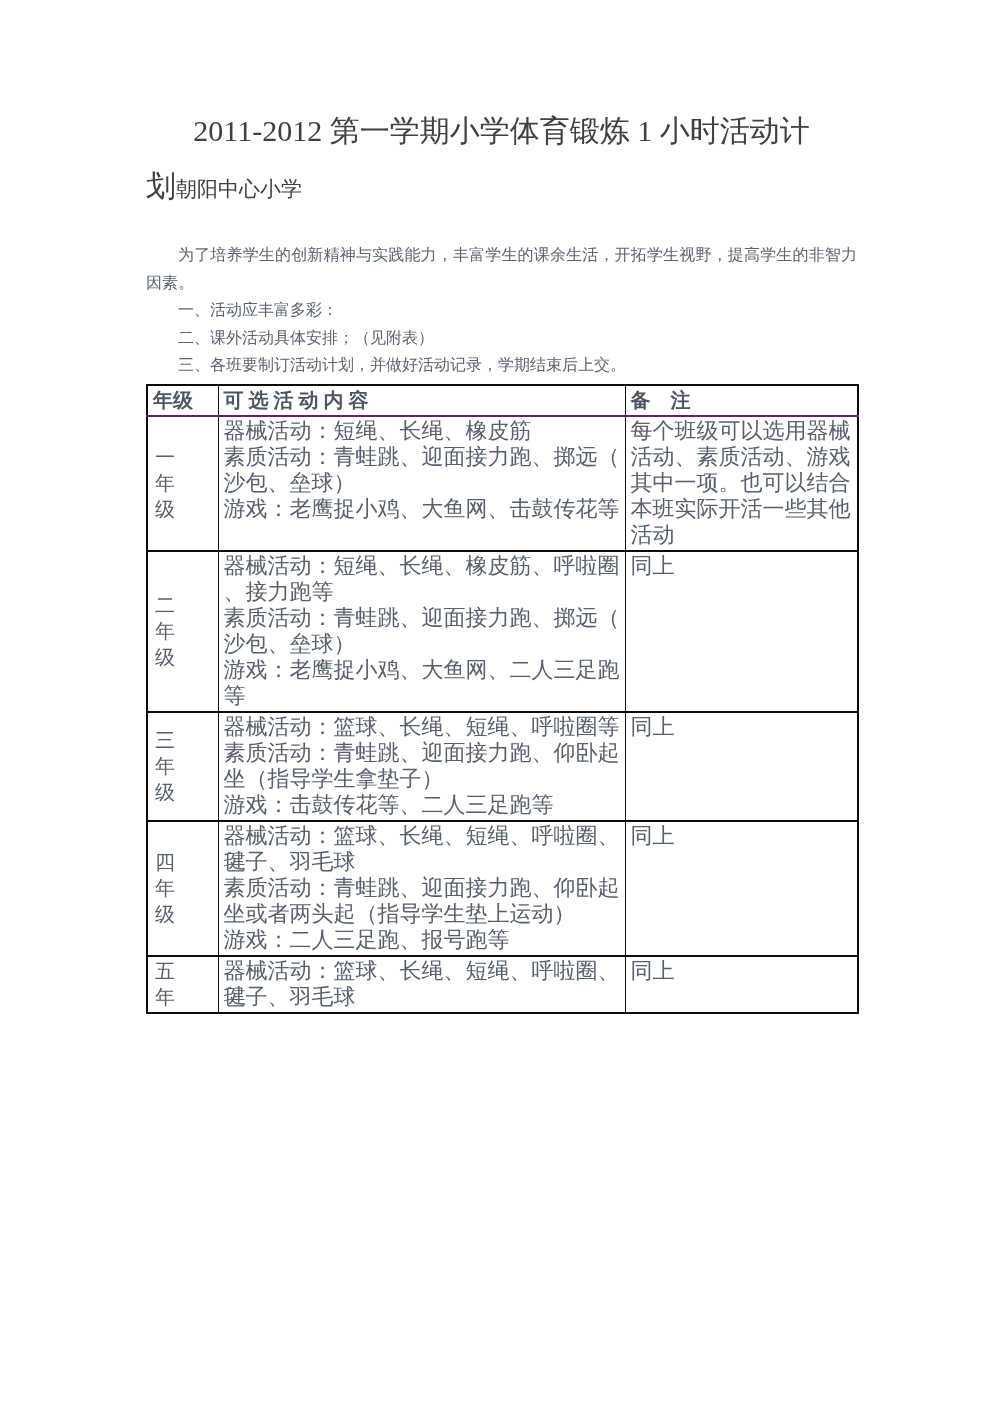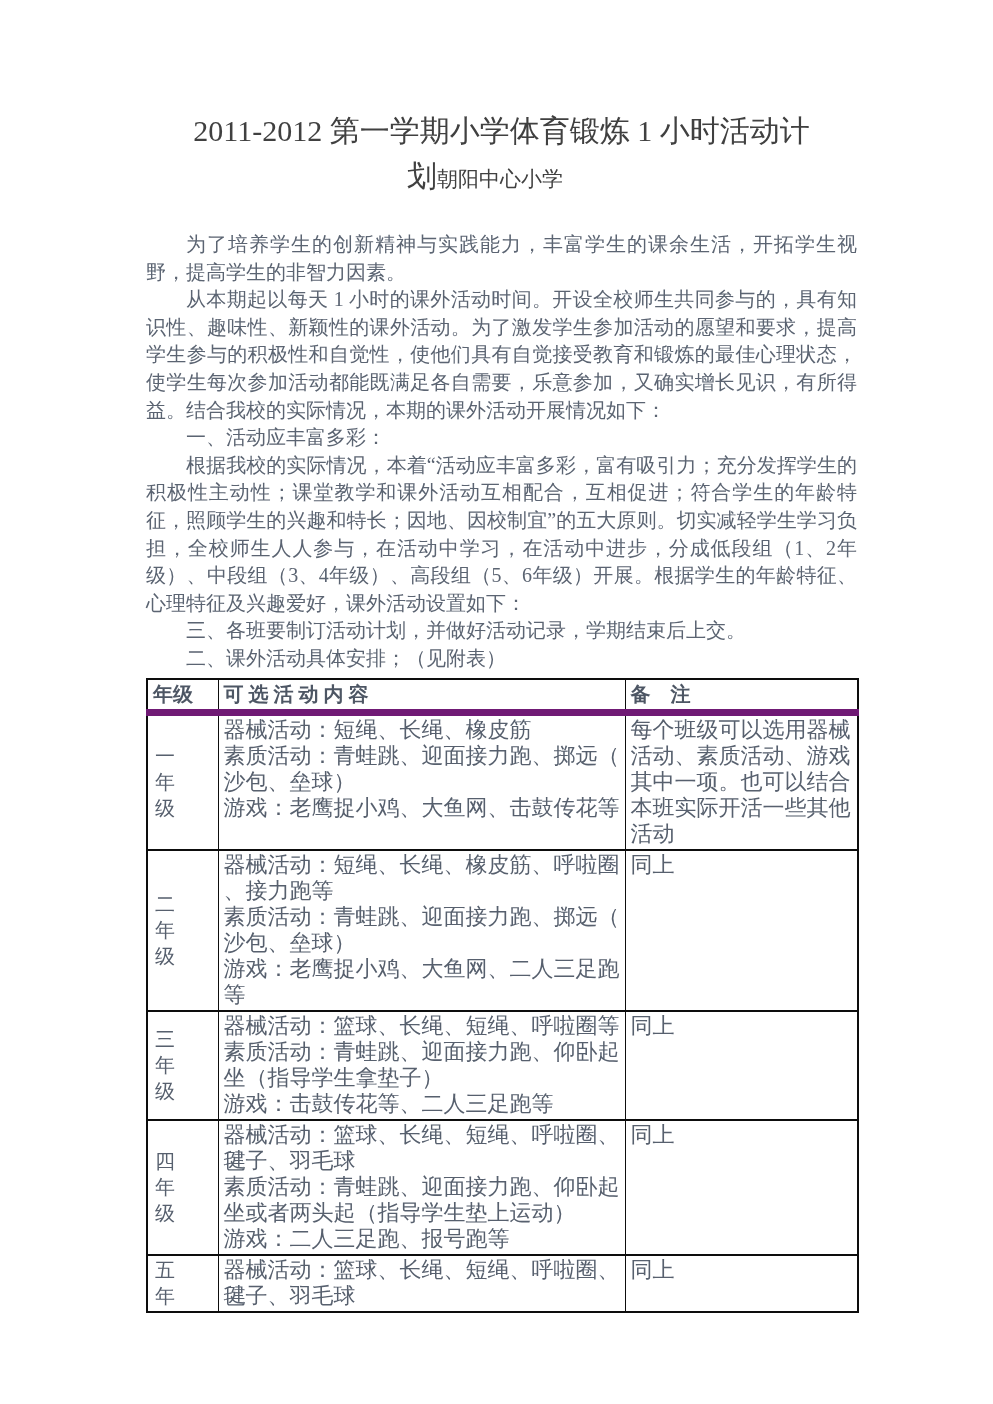--- a/index.html
+++ b/index.html
@@ -18,50 +18,50 @@
   }
   
   .title-block { margin-top: 110px; color: #404040; }
   .title-line1 {
     font-size: 30px;
     line-height: 42px;
     text-align: center;
     white-space: nowrap;
   }
   .title-line2 {
-    text-align: center;
+    text-align: left;
     padding-right: 33px;
     line-height: 44px;
-    margin-top: 2px;
+    margin-top: 12px;
   }
   .title-line2 .big   { font-size: 30px; }
   .title-line2 .small { font-size: 21px; }
   
   .body-text {
     margin-top: 28px;
     color: #5b6472;
-    font-size: 20px;
+    font-size: 16px;
     line-height: 27.6px;
     text-align: justify;
   }
   .body-text p { margin: 0; text-indent: 2em; }
   .body-text p.no-indent { text-indent: 0; }
   
   table.plan {
     width: 711px;
     margin-top: 5px;
     border-collapse: collapse;
     table-layout: fixed;
     border: 2px solid #0d0d0d;
   }
   table.plan col.c-grade   { width: 71px; }
   table.plan col.c-content { width: 407px; }
   table.plan col.c-remark  { width: 233px; }
   table.plan tr { border-bottom: 2px solid #0d0d0d; }
-  table.plan thead tr { border-bottom: 7px solid #701a75; padding-left: 24px; }
+  table.plan thead tr { border-bottom: 2px solid #701a75; padding-left: 24px; }
   table.plan th, table.plan td {
     border-left: 1px solid #0d0d0d;
     border-right: 1px solid #0d0d0d;
     text-align: left;
     vertical-align: top;
     padding: 1px 5px 2px 5px;
   }
   table.plan th {
     font-size: 20px;
     font-weight: bold;
@@ -92,25 +92,23 @@
 
   <div class="title-block">
     <div class="title-line1">2011-2012 第一学期小学体育锻炼 1 小时活动计</div>
     <div class="title-line2">
       <span class="big">划</span><span class="small">朝阳中心小学</span>
     </div>
   </div>
 
   <div class="body-text">
     <p>为了培养学生的创新精神与实践能力，丰富学生的课余生活，开拓学生视野，提高学生的非智力因素。</p>
-    <p>从本期起以每天 1 小时的课外活动时间。开设全校师生共同参与的，具有知识性、趣味性、新颖性的课外活动。为了激发学生参加活动的愿望和要求，提高学生参与的积极性和自觉性，使他们具有自觉接受教育和锻炼的最佳心理状态，使学生每次参加活动都能既满足各自需要，乐意参加，又确实增长见识，有所得益。结合我校的实际情况，本期的课外活动开展情况如下：</p>
     <p>一、活动应丰富多彩：</p>
-    <p>根据我校的实际情况，本着“活动应丰富多彩，富有吸引力；充分发挥学生的积极性主动性；课堂教学和课外活动互相配合，互相促进；符合学生的年龄特征，照顾学生的兴趣和特长；因地、因校制宜”的五大原则。切实减轻学生学习负担，全校师生人人参与，在活动中学习，在活动中进步，分成低段组（1、2年级）、中段组（3、4年级）、高段组（5、6年级）开展。根据学生的年龄特征、心理特征及兴趣爱好，课外活动设置如下：</p>
+    <p>二、课外活动具体安排；（见附表）</p>
     <p>三、各班要制订活动计划，并做好活动记录，学期结束后上交。</p>
-    <p>二、课外活动具体安排；（见附表）</p>
   </div>
 
   <table class="plan">
     <colgroup>
       <col class="c-grade">
       <col class="c-content">
       <col class="c-remark">
     </colgroup>
     <thead>
       <tr>

